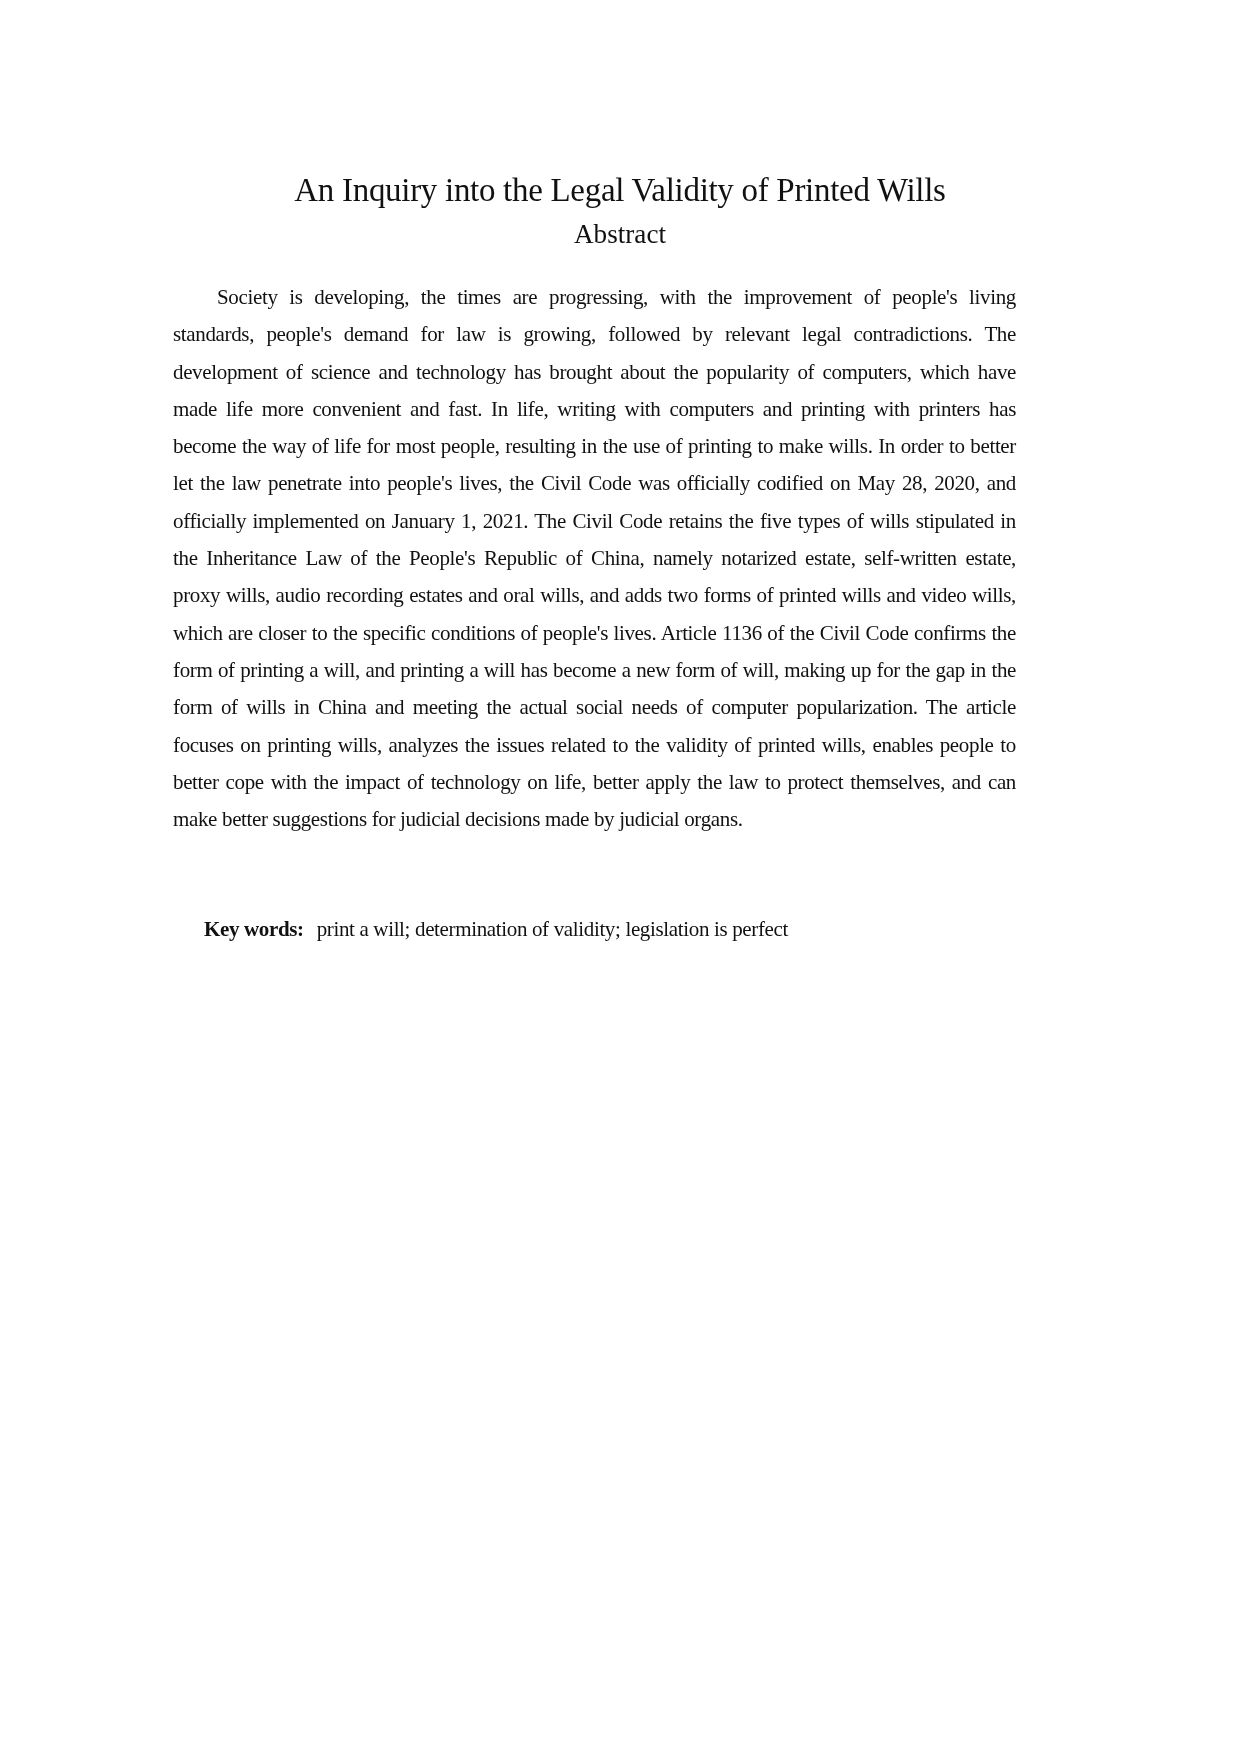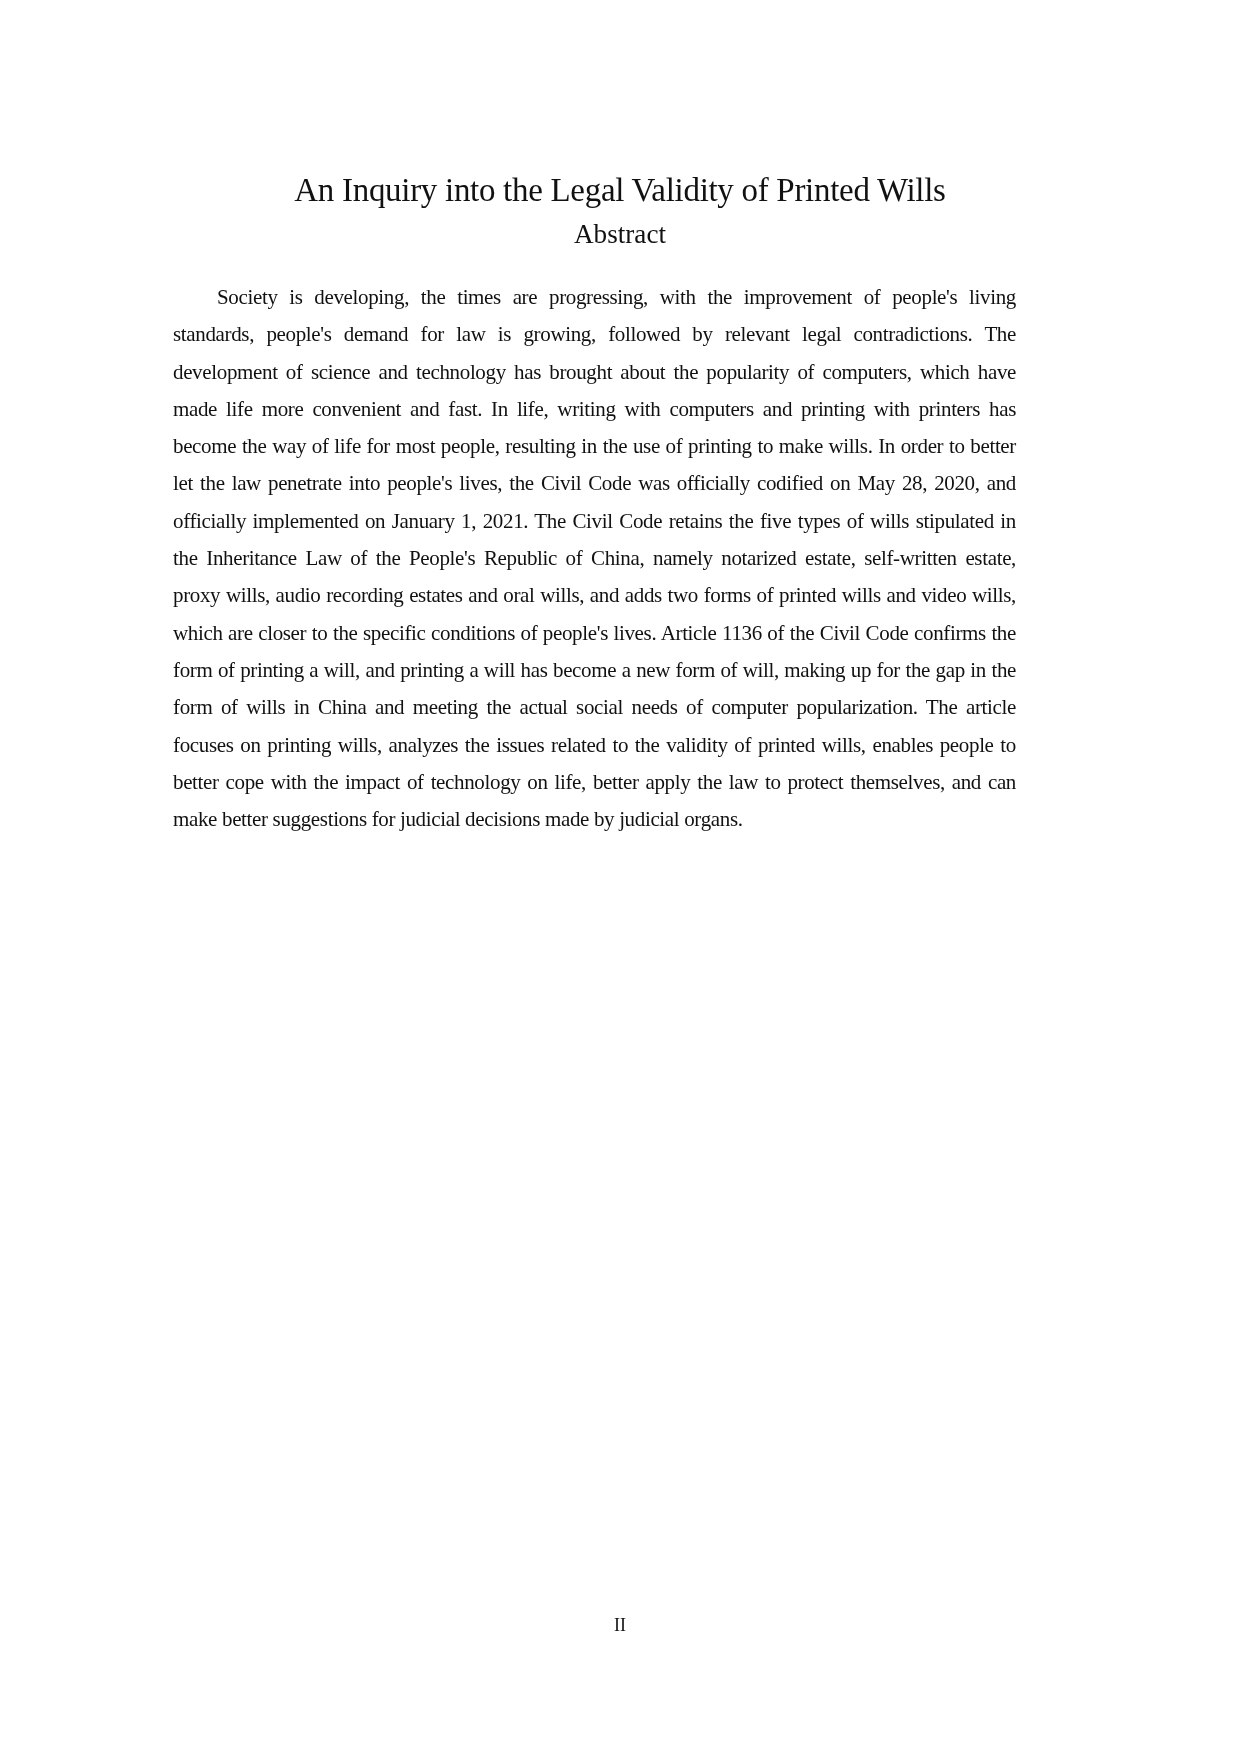--- a/index.html
+++ b/index.html
@@ -19,14 +19,17 @@
 </style>
 </head>
 <body>
 
 <div class="page">
   <div class="title">An Inquiry into the Legal Validity of Printed Wills</div>
   <div class="subtitle">Abstract</div>
   <div class="body">
     <p>Society is developing, the times are progressing, with the improvement of people's living standards, people's demand for law is growing, followed by relevant legal contradictions. The development of science and technology has brought about the popularity of computers, which have made life more convenient and fast. In life, writing with computers and printing with printers has become the way of life for most people, resulting in the use of printing to make wills. In order to better let the law penetrate into people's lives, the Civil Code was officially codified on May 28, 2020, and officially implemented on January 1, 2021. The Civil Code retains the five types of wills stipulated in the Inheritance Law of the People's Republic of China, namely notarized estate, self-written estate, proxy wills, audio recording estates and oral wills, and adds two forms of printed wills and video wills, which are closer to the specific conditions of people's lives. Article 1136 of the Civil Code confirms the form of printing a will, and printing a will has become a new form of will, making up for the gap in the form of wills in China and meeting the actual social needs of computer popularization. The article focuses on printing wills, analyzes the issues related to the validity of printed wills, enables people to better cope with the impact of technology on life, better apply the law to protect themselves, and can make better suggestions for judicial decisions made by judicial organs.</p>
   </div>
-  <div class="pagenum">II</div>
+  <div class="keywords">
+    <span class="kw-label">Key words:</span>
+    <span class="kw-value">print a will; determination of validity; legislation is perfect</span>
+  </div>
 </div>
 
 </body></html>

